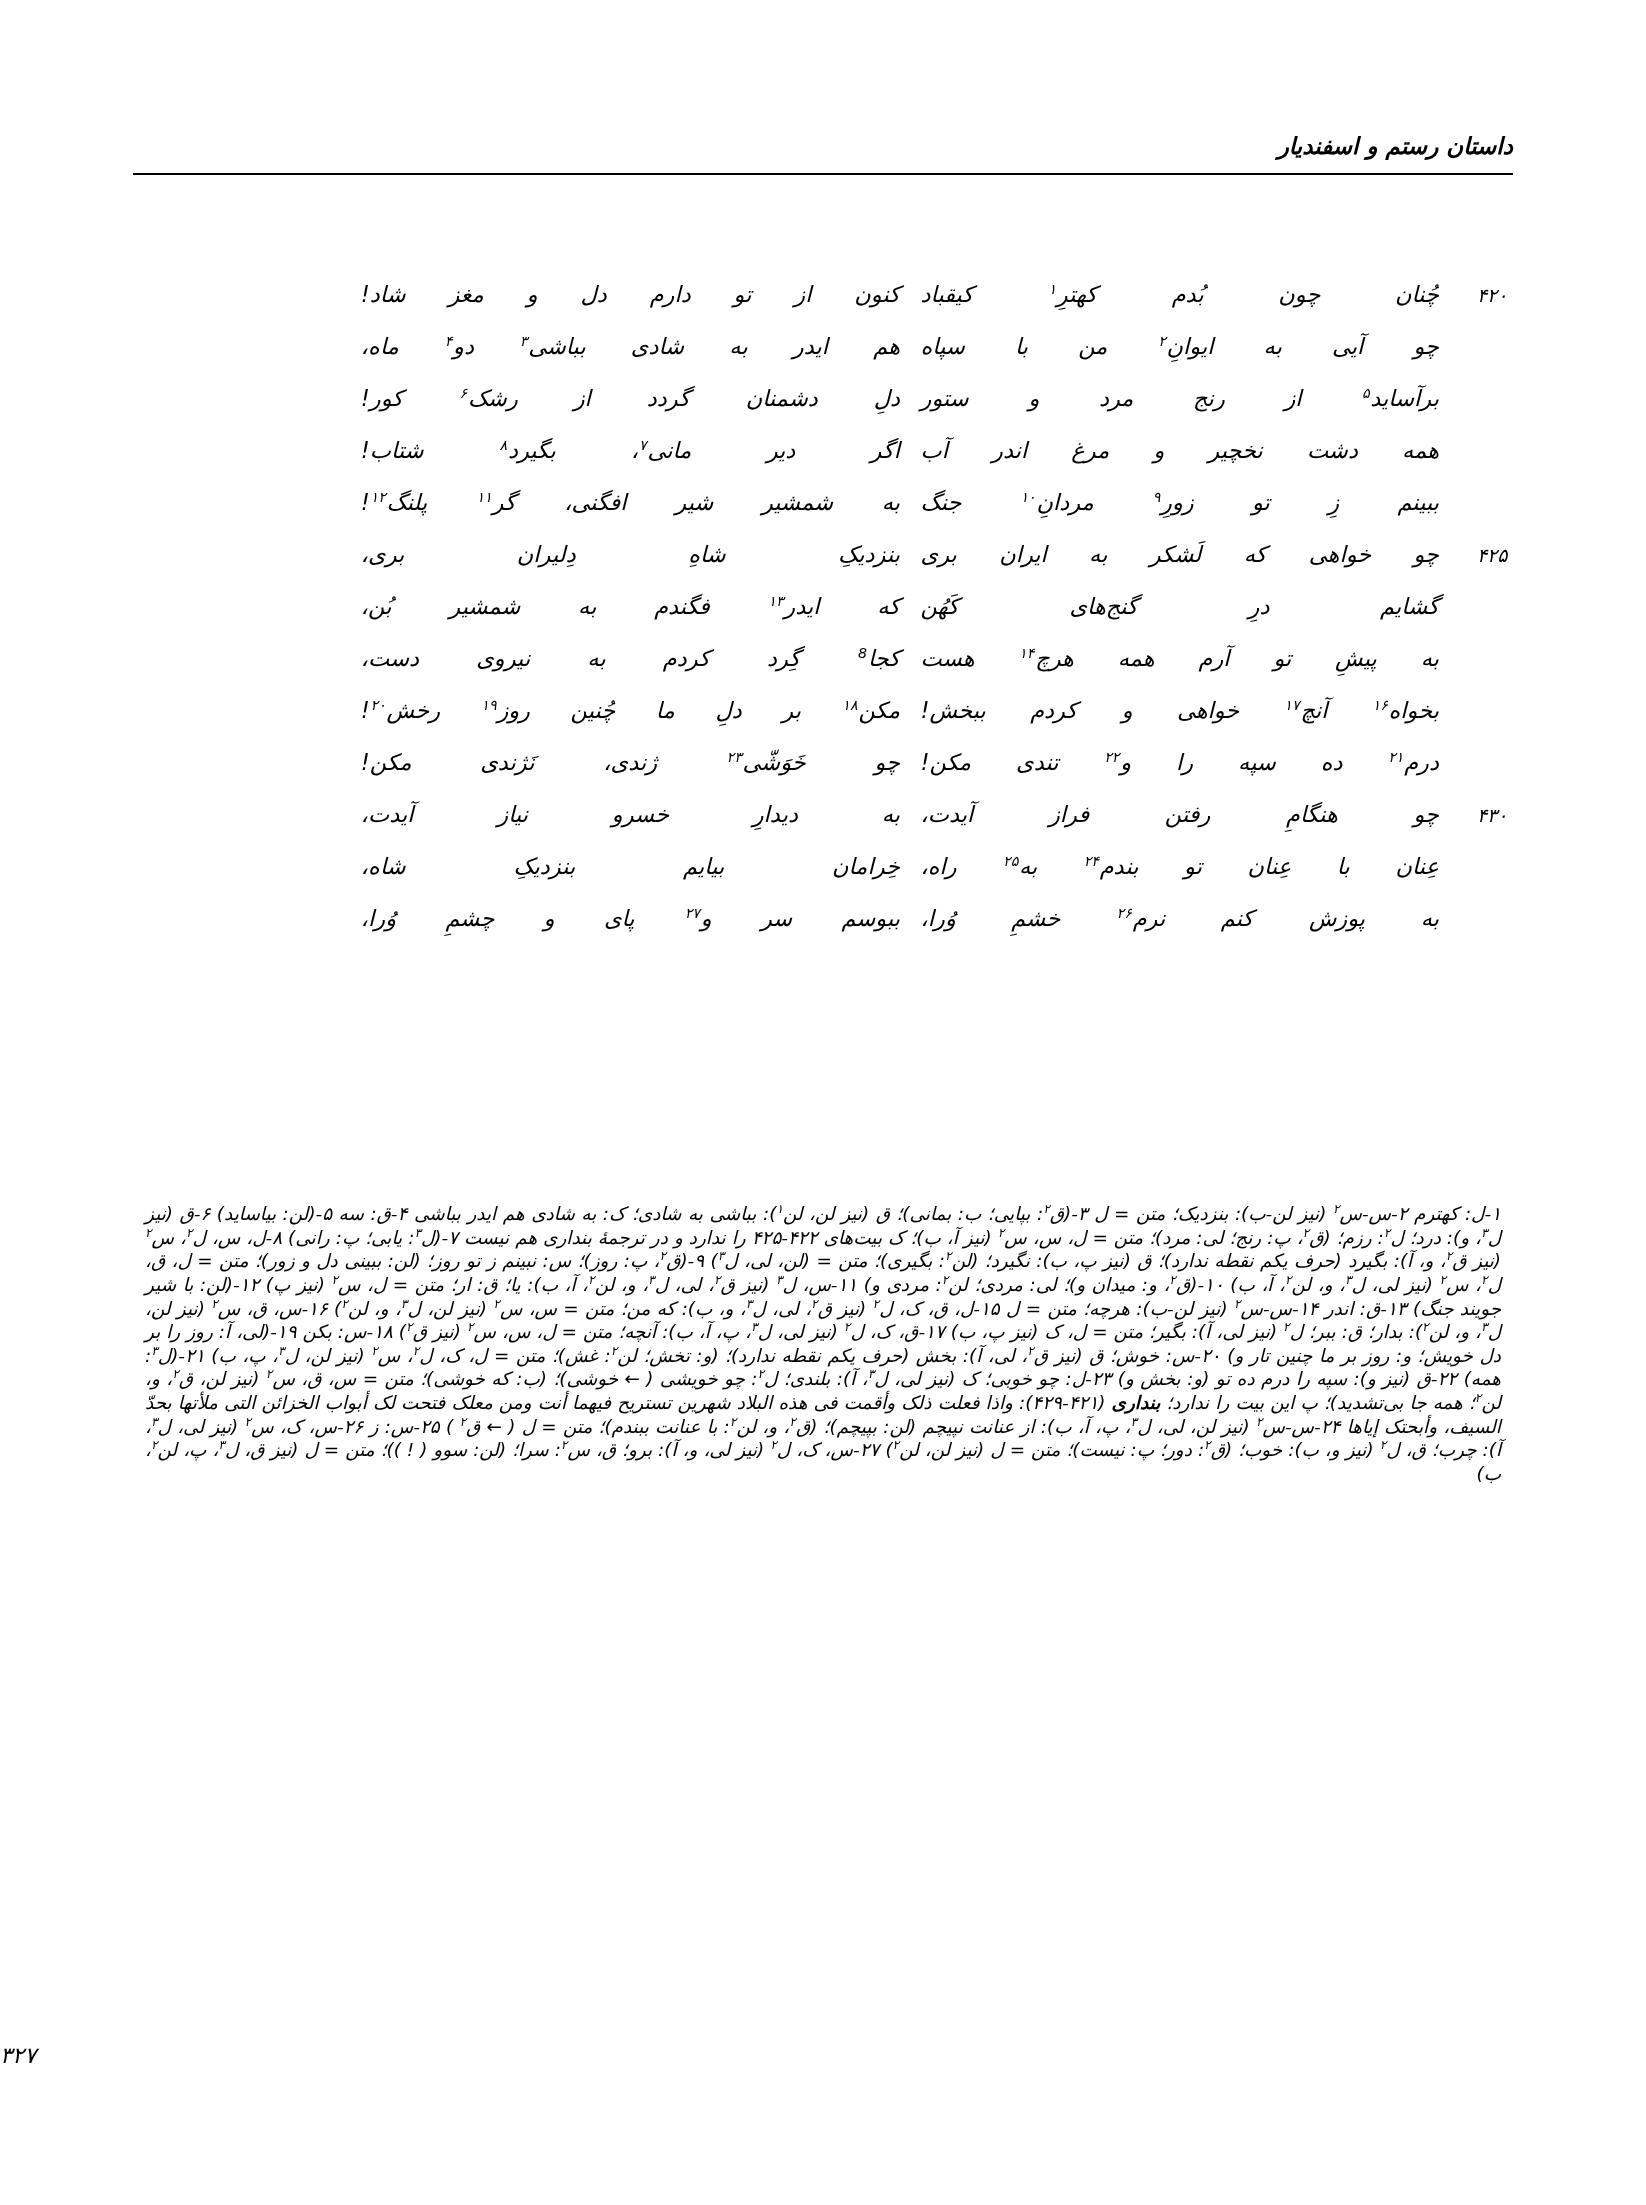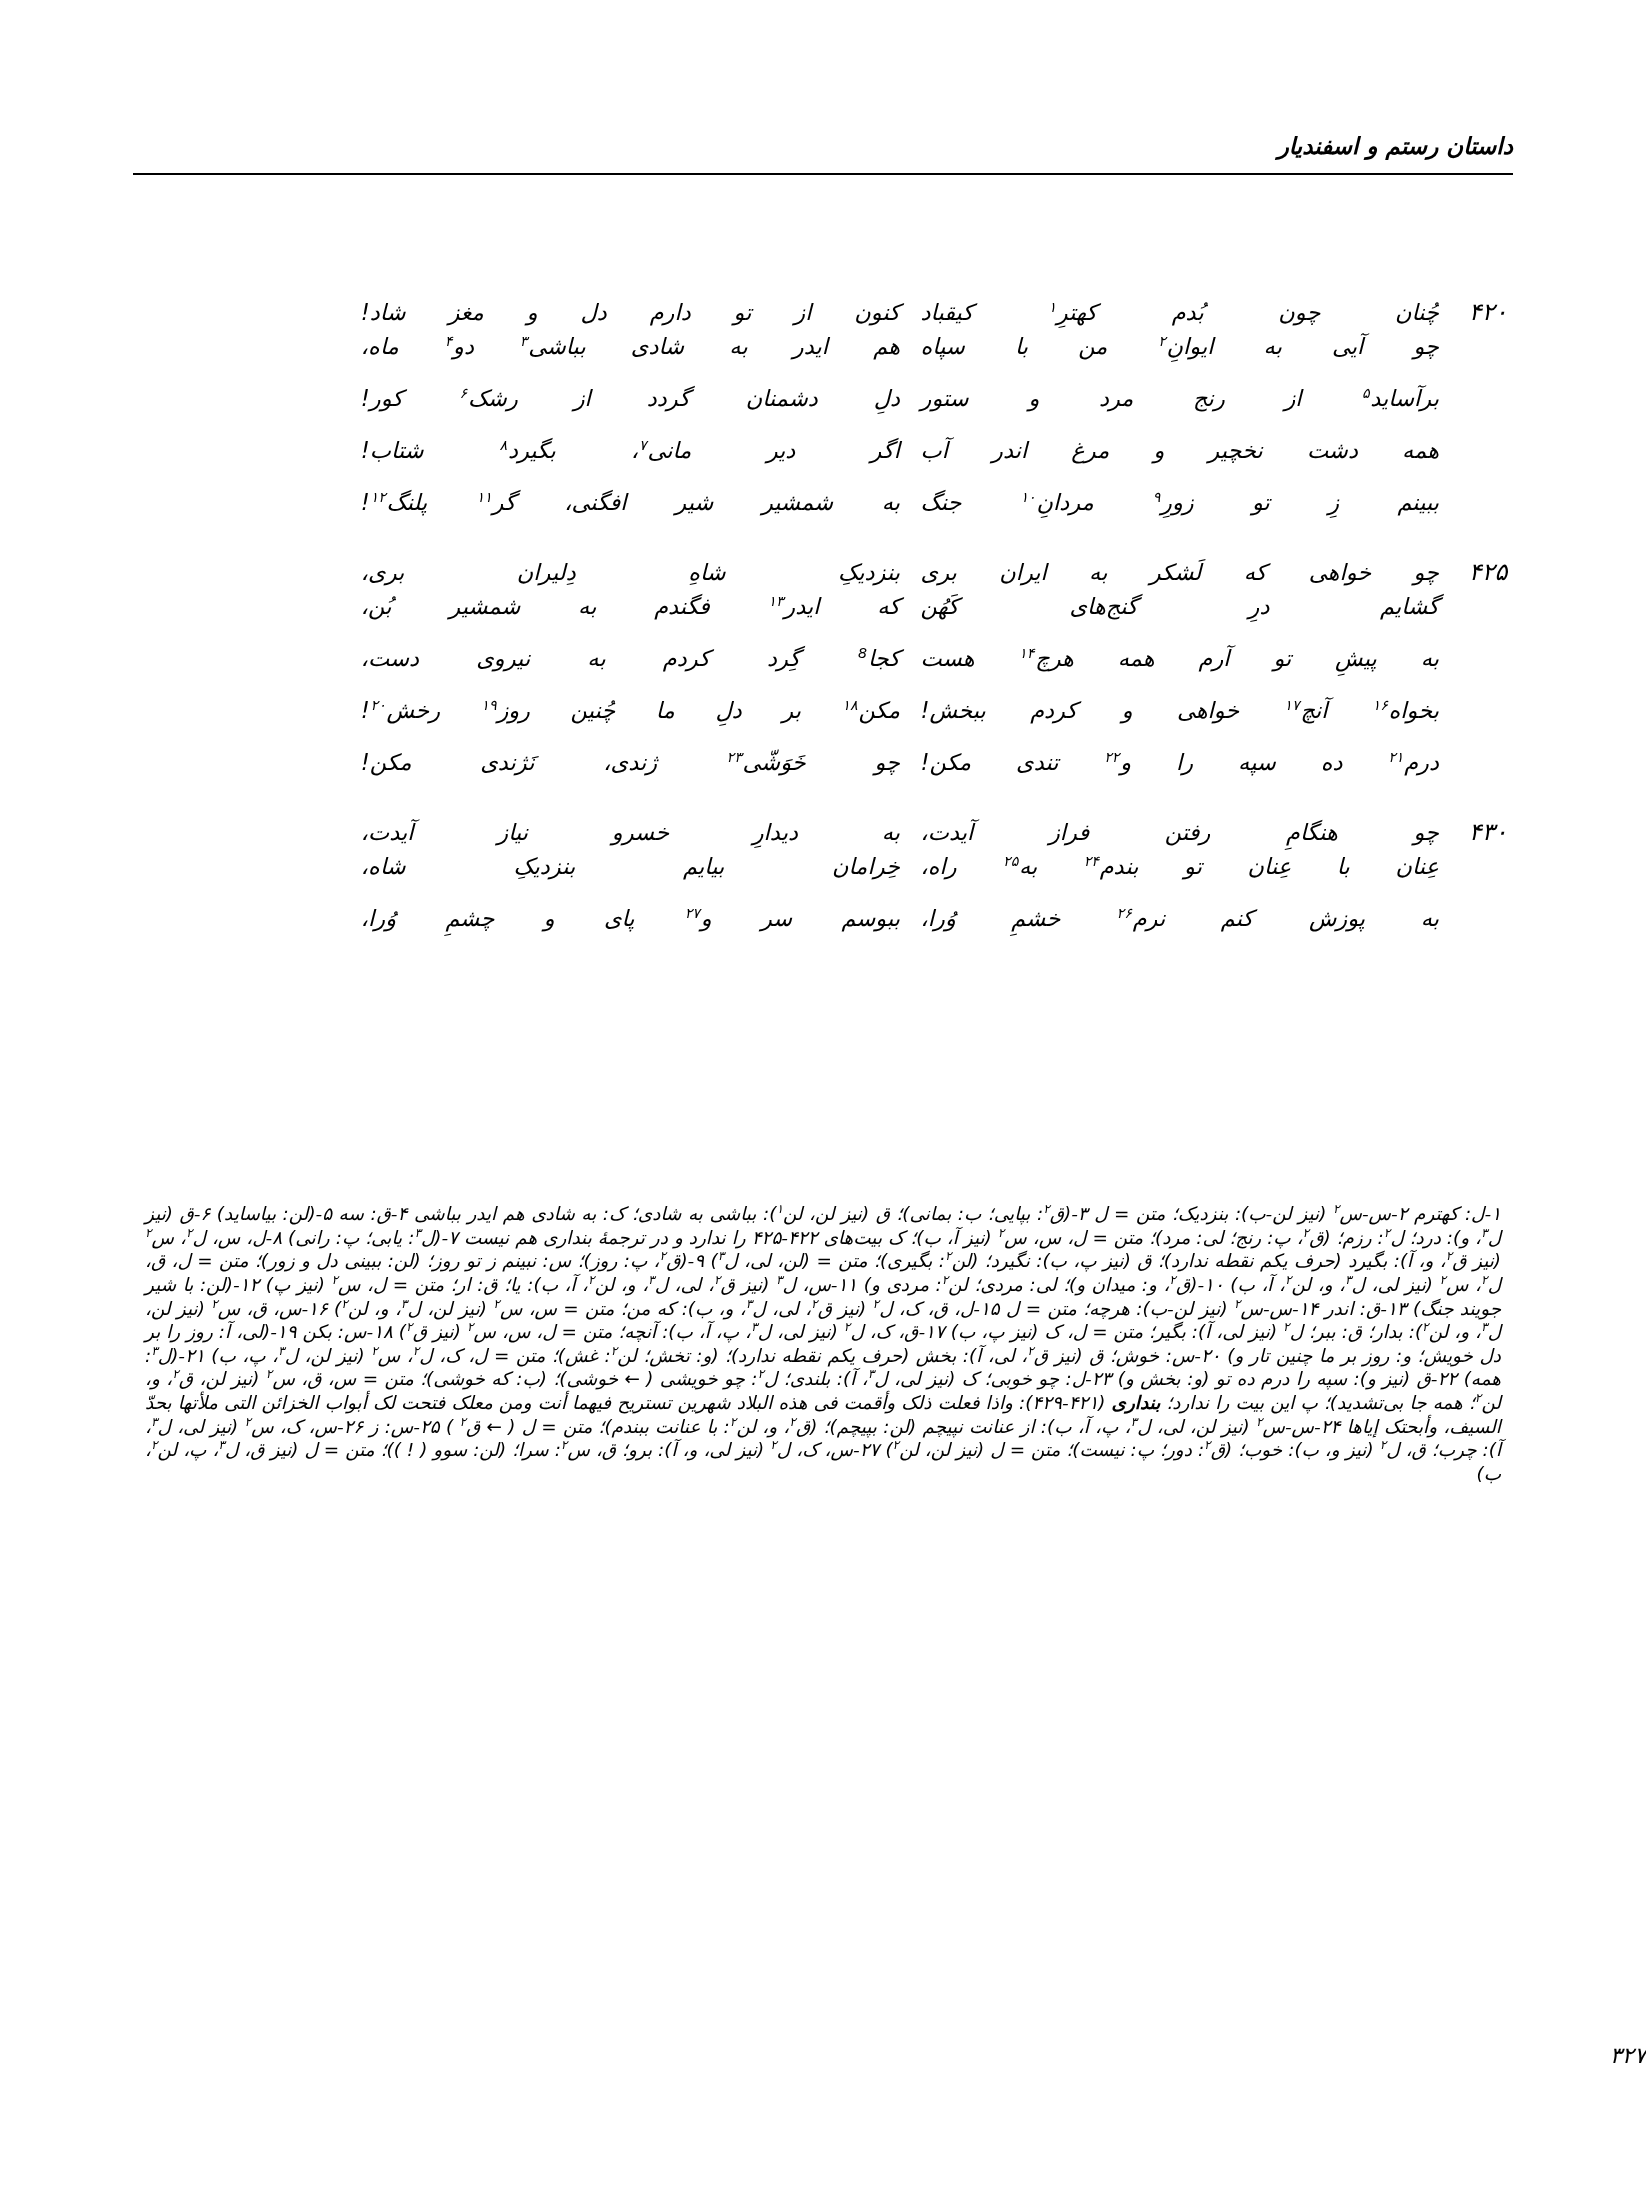--- a/index.html
+++ b/index.html
@@ -56,26 +56,25 @@
   }
   .verse-row {
     display: flex;
     flex-direction: row;
     align-items: baseline;
     height: 52px;
   }
   .verse-num {
     width: 74px;
     flex: 0 0 74px;
-    font-size: 24px;
+    font-size: 19px;
     text-align: right;
     padding-right: 5.5px;
     box-sizing: border-box;
     white-space: nowrap;
-    margin-top: 18px;
   }
   .hemistich {
     font-size: 22.5px;
     line-height: 1.25;
     white-space: nowrap;
     box-sizing: border-box;
     display: flex;
     justify-content: space-between;
   }
   .hemistich > span { display: inline-block; }
@@ -115,21 +114,21 @@
     vertical-align: super;
     line-height: 0;
   }
 
   
   .folio {
     position: absolute;
     top: 2042px;
     right: 0;
     left: 0;
-    text-align: right;
+    text-align: left;
     font-size: 22.5px;
   }
 </style>
 </head>
 <body>
 
 <div class="page">
 
   <div class="running-head">
     <div class="running-head-title">داستان رستم و اسفندیار</div>

